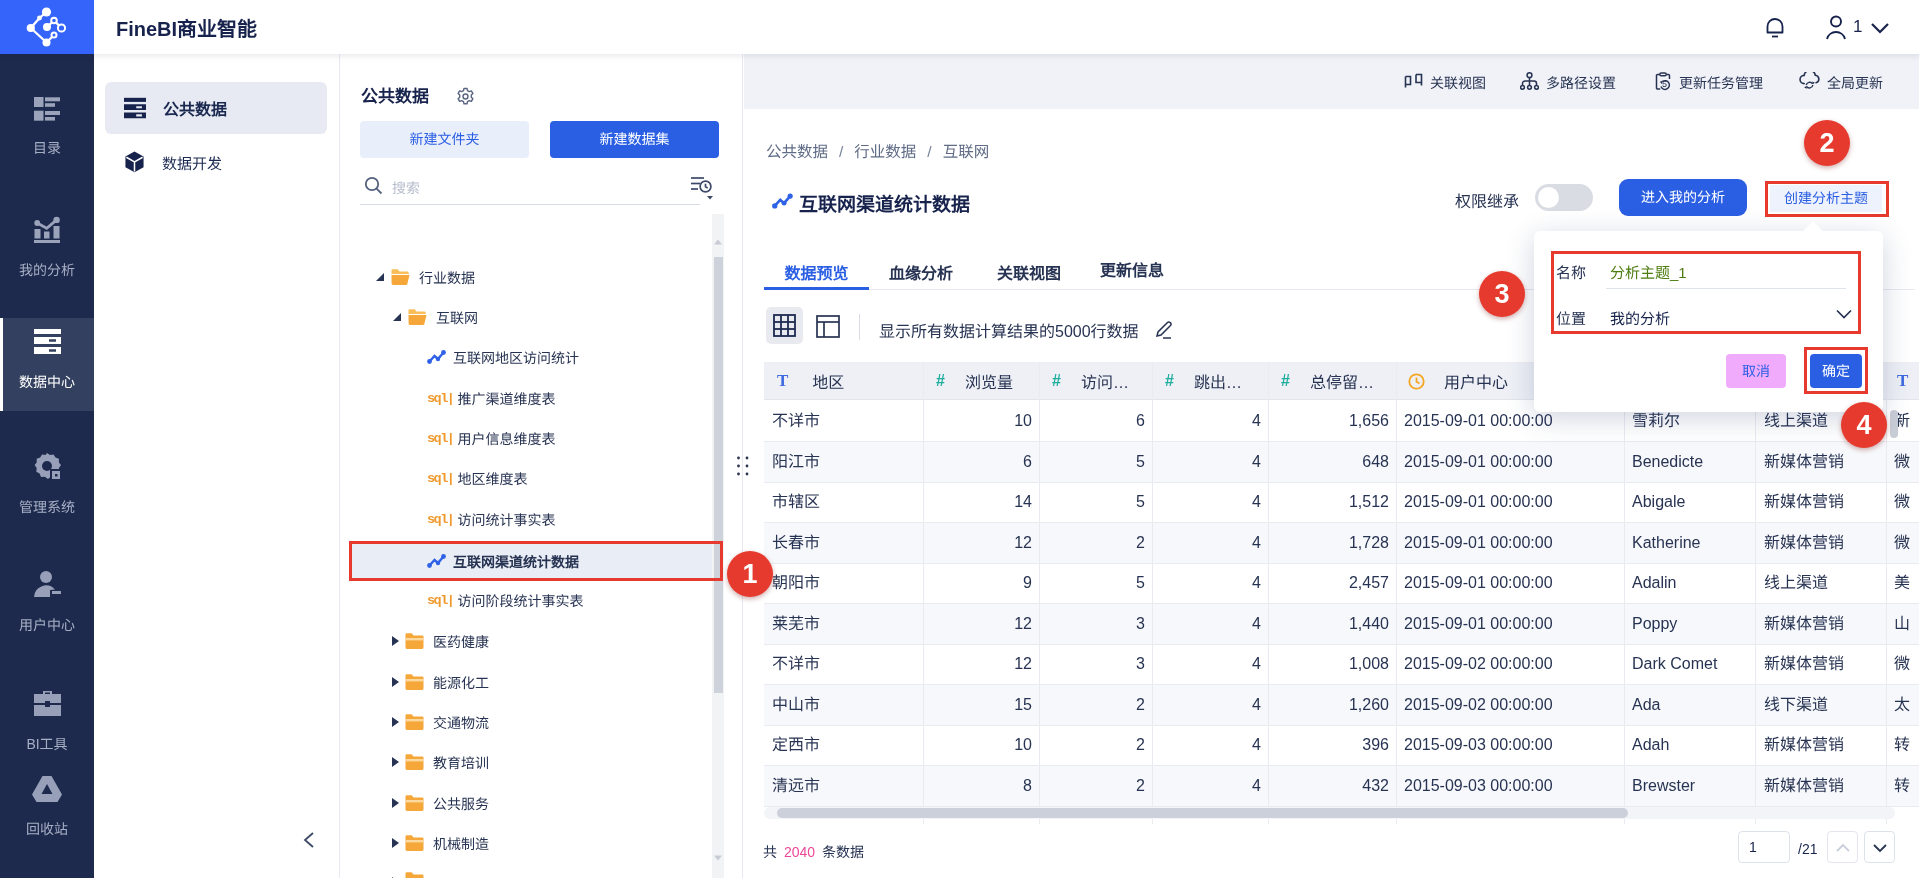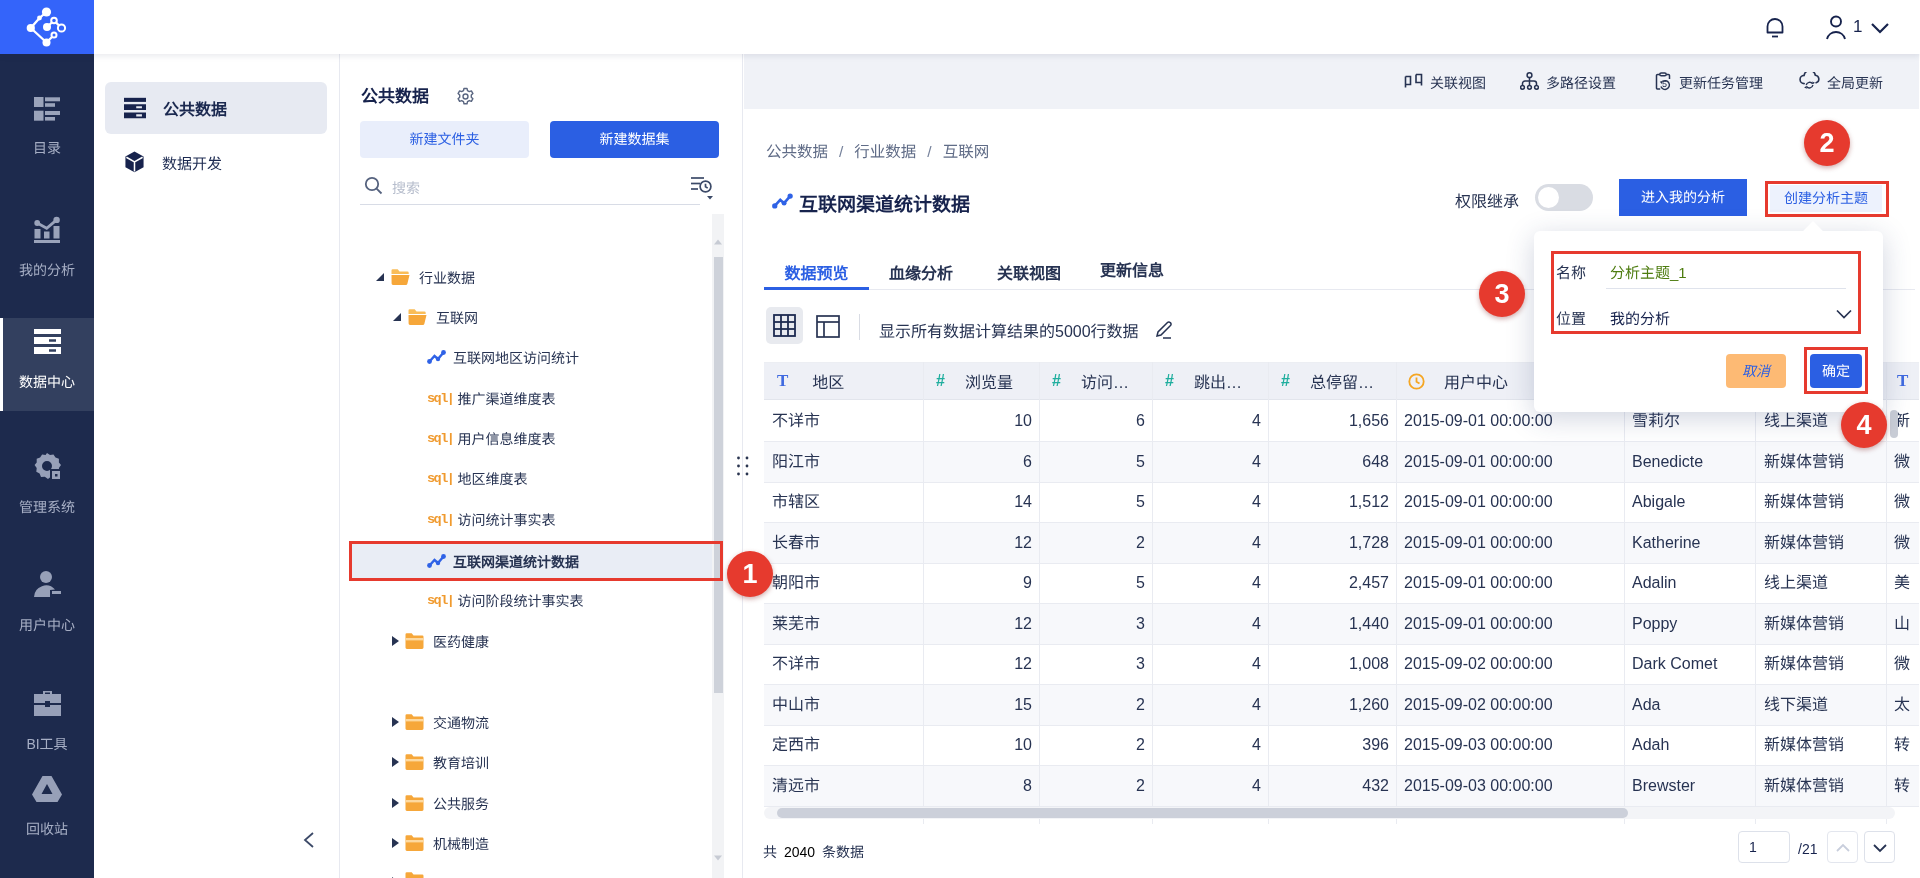--- a/index.html
+++ b/index.html
@@ -66,20 +66,21 @@
         <circle cx="47" cy="27" r="4"></circle>
         <circle cx="46.5" cy="42.5" r="4"></circle>
       </g>
       <g fill="#3464fa" stroke="#fff" stroke-width="2">
         <circle cx="54" cy="20.5" r="2.8"></circle>
         <circle cx="61.5" cy="28" r="3.6"></circle>
         <circle cx="54" cy="35" r="2.5"></circle>
       </g>
     </svg>
   </div>
+  <div class="brand">FineBI商业智能</div>
 
   <svg class="abs" style="left:1764px;top:16px" width="22" height="24" viewBox="0 0 22 24">
     <path d="M3.5 16.5 v-6 a7.5 7.5 0 0 1 15 0 v6 z" fill="none" stroke="#17234d" stroke-width="1.8" stroke-linejoin="round"></path>
     <line x1="8" y1="20.5" x2="14" y2="20.5" stroke="#17234d" stroke-width="1.8"></line>
   </svg>
 
   <svg class="abs" style="left:1824px;top:14px" width="24" height="26" viewBox="0 0 24 26">
     <circle cx="12" cy="7.5" r="5" fill="none" stroke="#17234d" stroke-width="1.9"></circle>
     <path d="M3 25 a9.3 9.3 0 0 1 18 0" fill="none" stroke="#17234d" stroke-width="1.9"></path>
   </svg>
@@ -253,20 +254,26 @@
       <circle cx="11" cy="10" r="2.2" fill="#2f62e6"></circle>
       <circle cx="16.5" cy="3.5" r="2.4" fill="#2f62e6"></circle>
     </svg>互联网渠道统计数据
   </div>
   <div class="trow" style="top:526px;padding-left:87px;"><span class="sqlicon" style="margin-right:4px;">sql|</span>访问阶段统计事实表</div>
   <div class="trow" style="top:567px;padding-left:52px;"><span class="tri tri-closed"></span>
     <svg width="19" height="16" viewBox="0 0 19 16" style="margin:0 9px 0 2px;">
       <path d="M0.5 1.5 a1.2 1.2 0 0 1 1.2-1.2 h5 l1.8 2.2 h8.8 a1.2 1.2 0 0 1 1.2 1.2 v10.9 a1.4 1.4 0 0 1-1.4 1.4 H1.9 a1.4 1.4 0 0 1-1.4-1.4 z" fill="#f6a73a"></path>
       <rect x="0.5" y="5" width="18" height="2.4" fill="#fdd9a0"></rect>
     </svg>医药健康
+  </div>
+  <div class="trow" style="top:608px;padding-left:52px;"><span class="tri tri-closed"></span>
+    <svg width="19" height="16" viewBox="0 0 19 16" style="margin:0 9px 0 2px;">
+      <path d="M0.5 1.5 a1.2 1.2 0 0 1 1.2-1.2 h5 l1.8 2.2 h8.8 a1.2 1.2 0 0 1 1.2 1.2 v10.9 a1.4 1.4 0 0 1-1.4 1.4 H1.9 a1.4 1.4 0 0 1-1.4-1.4 z" fill="#f6a73a"></path>
+      <rect x="0.5" y="5" width="18" height="2.4" fill="#fdd9a0"></rect>
+    </svg>能源化工
   </div>
   <div class="trow" style="top:648px;padding-left:52px;"><span class="tri tri-closed"></span>
     <svg width="19" height="16" viewBox="0 0 19 16" style="margin:0 9px 0 2px;">
       <path d="M0.5 1.5 a1.2 1.2 0 0 1 1.2-1.2 h5 l1.8 2.2 h8.8 a1.2 1.2 0 0 1 1.2 1.2 v10.9 a1.4 1.4 0 0 1-1.4 1.4 H1.9 a1.4 1.4 0 0 1-1.4-1.4 z" fill="#f6a73a"></path>
       <rect x="0.5" y="5" width="18" height="2.4" fill="#fdd9a0"></rect>
     </svg>交通物流
   </div>
   <div class="trow" style="top:688px;padding-left:52px;"><span class="tri tri-closed"></span>
     <svg width="19" height="16" viewBox="0 0 19 16" style="margin:0 9px 0 2px;">
       <path d="M0.5 1.5 a1.2 1.2 0 0 1 1.2-1.2 h5 l1.8 2.2 h8.8 a1.2 1.2 0 0 1 1.2 1.2 v10.9 a1.4 1.4 0 0 1-1.4 1.4 H1.9 a1.4 1.4 0 0 1-1.4-1.4 z" fill="#f6a73a"></path>
@@ -355,21 +362,21 @@
     <circle cx="2.5" cy="12.5" r="2.4" fill="#2f62e6"></circle>
     <circle cx="11" cy="10" r="2.2" fill="#2f62e6"></circle>
     <circle cx="16.5" cy="3.5" r="2.4" fill="#2f62e6"></circle>
   </svg>
   <div class="abs" style="left:55px;top:135px;font-size:19px;font-weight:bold;color:#17234d;">互联网渠道统计数据</div>
 
   <div class="abs" style="left:711px;top:134px;font-size:16px;color:#273352;">权限继承</div>
   <div class="abs" style="left:791px;top:130px;width:58px;height:27px;border-radius:14px;background:#d9dce3;">
     <div class="abs" style="left:3px;top:3px;width:21px;height:21px;border-radius:50%;background:#fff;"></div>
   </div>
-  <div class="abs" style="left:875px;top:125px;width:128px;height:37px;background:#2b5fe3;border-radius:0;color:#fff;font-size:14px;text-align:center;line-height:37px;">进入我的分析</div>
+  <div class="abs" style="left:875px;top:125px;width:128px;height:37px;background:#2b5fe3;border-radius:9px;color:#fff;font-size:14px;text-align:center;line-height:37px;">进入我的分析</div>
   <div class="abs" style="left:1026px;top:131px;width:112px;height:27px;background:#edf2fd;color:#2b5fe3;font-size:14px;text-align:center;line-height:27px;">创建分析主题</div>
 
   <div class="abs" style="left:20px;top:206px;width:105px;text-align:center;font-size:16px;font-weight:bold;color:#2b5fe3;">数据预览</div>
   <div class="abs" style="left:145px;top:206px;font-size:16px;font-weight:bold;color:#273352;">血缘分析</div>
   <div class="abs" style="left:253px;top:206px;font-size:16px;font-weight:bold;color:#273352;">关联视图</div>
   <div class="abs" style="left:356px;top:203px;font-size:16px;font-weight:bold;color:#273352;">更新信息</div>
   <div class="abs" style="left:20px;top:235px;width:1151px;height:1px;background:#e7e9f0;"></div>
   <div class="abs" style="left:20px;top:233px;width:105px;height:3px;background:#2b5fe3;"></div>
 
   <div class="abs" style="left:22px;top:253px;width:37px;height:37px;background:#e8eaef;border-radius:5px;">
@@ -536,21 +543,21 @@
       <div class="vline" style="left:504px;"></div>
     <div class="vline" style="left:632px;"></div>
       <div class="vline" style="left:860px;"></div>
     <div class="vline" style="left:991px;"></div>
       <div class="vline" style="left:1122px;"></div>
   </div>
 
   <div class="abs" style="left:20px;top:753px;width:1131px;height:12px;background:#f3f4f7;border-radius:6px;"></div>
   <div class="abs" style="left:33px;top:754px;width:851px;height:10px;background:#ccd0da;border-radius:5px;"></div>
 
-  <div class="abs" style="left:19px;top:787px;font-size:14px;color:#273352;">共 <span style="color:#000000;margin:0 3px;">2040</span> 条数据</div>
+  <div class="abs" style="left:19px;top:787px;font-size:14px;color:#273352;">共 <span style="color:#ec4899;margin:0 3px;">2040</span> 条数据</div>
   <div class="abs" style="left:994px;top:777px;width:52px;height:32px;border:1px solid #dde1ea;border-radius:4px;font-size:14px;color:#17234d;line-height:30px;padding-left:10px;">1</div>
   <div class="abs" style="left:1054px;top:787px;font-size:14px;color:#17234d;">/21</div>
   <div class="abs" style="left:1083px;top:777px;width:31px;height:32px;border:1px solid #e3e6ee;border-radius:4px;">
     <svg class="abs" style="left:8px;top:11px" width="14" height="9" viewBox="0 0 14 9">
         <path d="M1 8 L7 2 L13 8" fill="none" stroke="#c8cedc" stroke-width="1.8"></path>
       </svg>
   </div>
   <div class="abs" style="left:1120px;top:777px;width:31px;height:32px;border:1px solid #dde1ea;border-radius:4px;">
     <svg class="abs" style="left:8px;top:12px" width="14" height="9" viewBox="0 0 14 9">
         <path d="M1 1 L7 7 L13 1" fill="none" stroke="#273352" stroke-width="1.8"></path>
@@ -574,21 +581,21 @@
 <div class="popup">
   <div class="notch"></div>
   <div class="abs" style="left:22px;top:30px;font-size:15px;color:#273352;">名称</div>
   <div class="abs" style="left:76px;top:30px;font-size:15px;color:#4d7c0f;">分析主题_1</div>
   <div class="abs" style="left:72px;top:57px;width:240px;height:1px;background:#dfe3ec;"></div>
   <div class="abs" style="left:22px;top:76px;font-size:15px;color:#273352;">位置</div>
   <div class="abs" style="left:76px;top:76px;font-size:15px;color:#17234d;">我的分析</div>
   <svg class="abs" style="left:302px;top:78px" width="16" height="10" viewBox="0 0 16 10">
       <path d="M1 1.5 L8 8.5 L15 1.5" fill="none" stroke="#273352" stroke-width="1.7"></path>
     </svg>
-  <div class="abs" style="left:192px;top:123px;width:60px;height:34px;background:#fdba74;border-radius:4px;color:#2b5fe3;font-size:14px;text-align:center;line-height:34px;font-style:italic;">取消</div>
+  <div class="abs" style="left:192px;top:123px;width:60px;height:34px;background:#f0abfc;border-radius:4px;color:#2b5fe3;font-size:14px;text-align:center;line-height:34px;">取消</div>
   <div class="abs" style="left:276px;top:123px;width:52px;height:34px;background:#2b5fe3;border-radius:4px;color:#fff;font-size:14px;text-align:center;line-height:34px;">确定</div>
 </div>
 
 <div class="redbox" style="left:349px;top:541px;width:374px;height:40px;"></div>
 <div class="redbox" style="left:1765px;top:181px;width:124px;height:36px;"></div>
 <div class="redbox" style="left:1551px;top:251px;width:310px;height:83px;z-index:55;"></div>
 <div class="redbox" style="left:1804px;top:347px;width:64px;height:47px;z-index:55;"></div>
 <div class="redcirc" style="left:727px;top:551px;">1</div>
 <div class="redcirc" style="left:1804px;top:120px;">2</div>
 <div class="redcirc" style="left:1479px;top:271px;">3</div>

